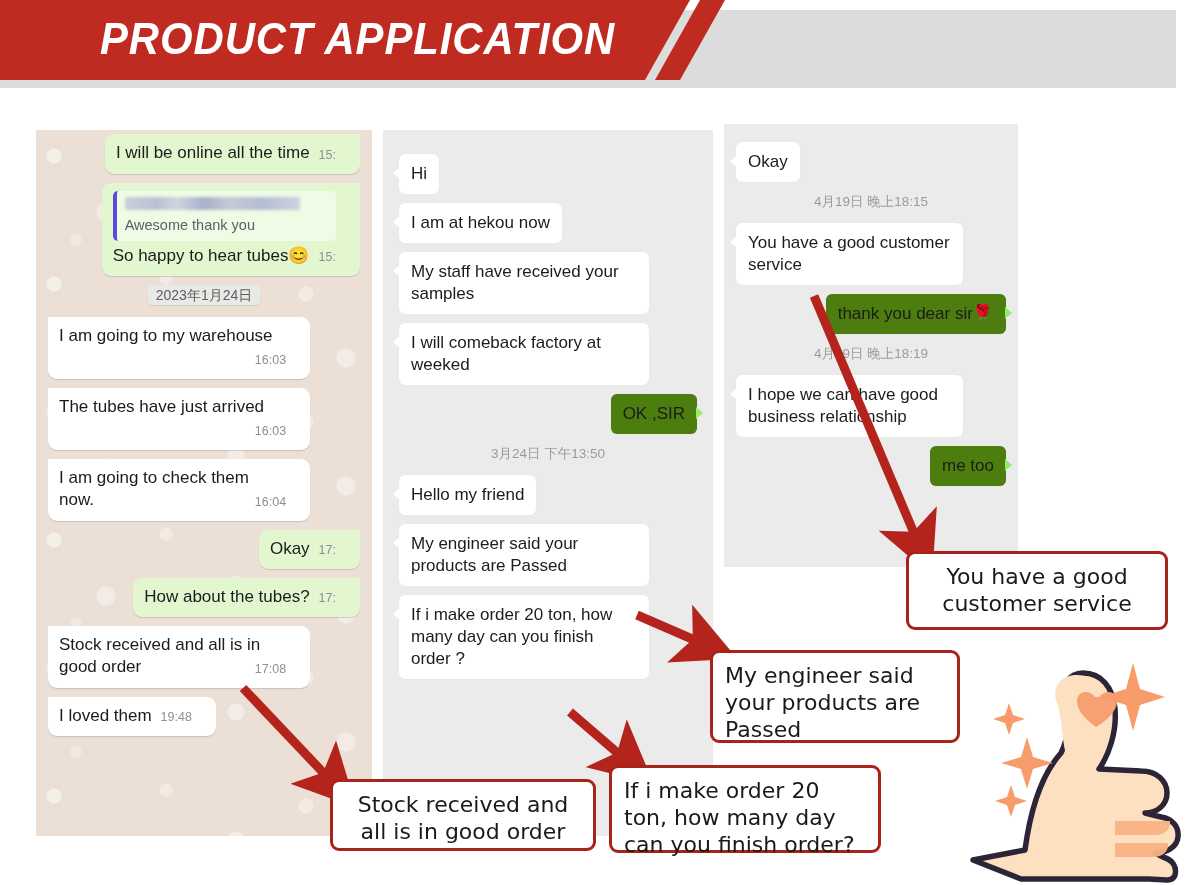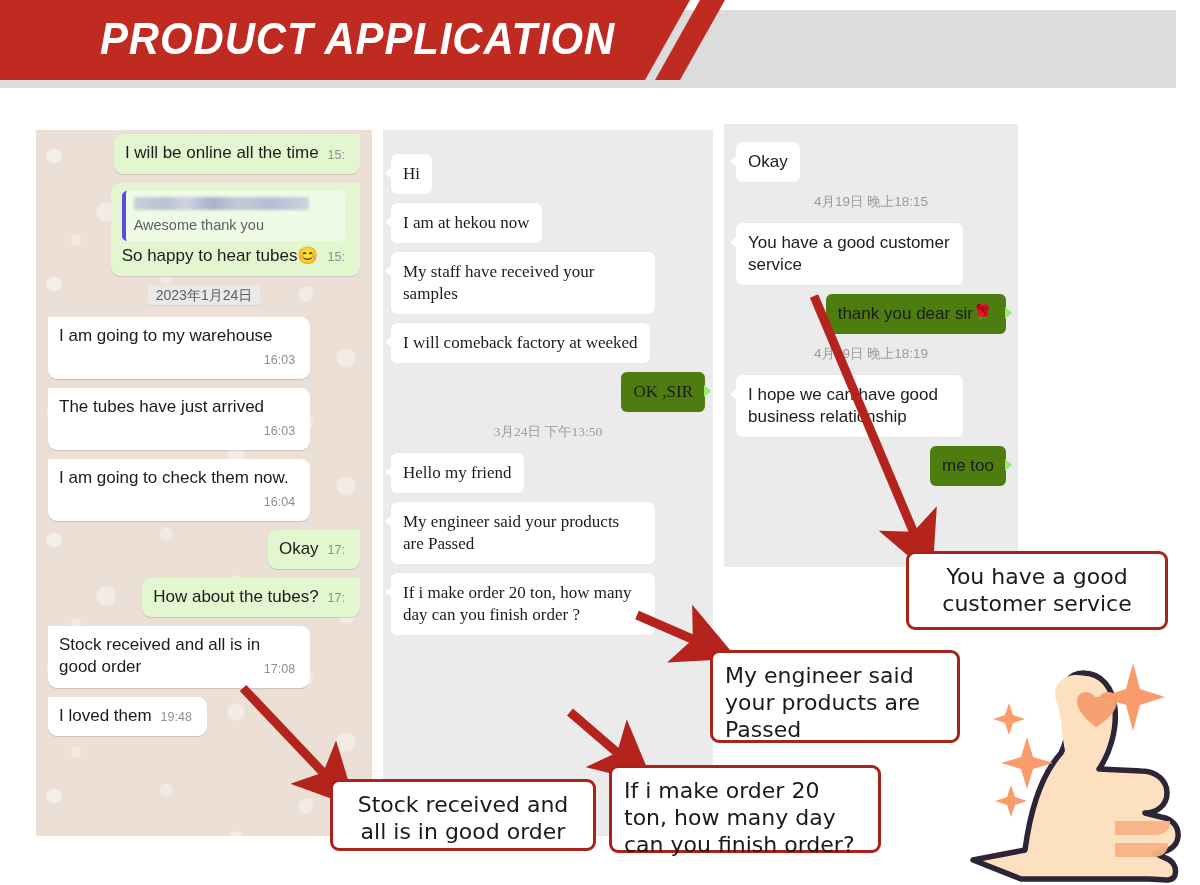--- a/index.html
+++ b/index.html
@@ -86,21 +86,21 @@
     line-height:22px;
     color:#1c1c1c;
     word-wrap:break-word;
     box-sizing:border-box;
   }
 
   
   .wa .bub{
     border-radius:9px;
     box-shadow:0 1px 1px rgba(0,0,0,.14);
-    padding:8px 15px 8px 11px;
+    padding:8px 24px 8px 11px;
   }
   .wa .bub.in{background:#ffffff;border-top-left-radius:0;}
   .wa .bub.out{background:#e2f7cf;border-top-right-radius:0;}
   .wa .time{
     font-size:12.5px;color:#8b9096;margin-left:9px;
     display:inline-block;vertical-align:baseline;white-space:nowrap;
   }
   .wa .bub.wrapmsg .time{float:right;margin-top:2px;}
 
   .quote{
@@ -212,21 +212,21 @@
       <div class="row left">
         <div class="bub in wrapmsg"><span>Stock received and all is in good order</span><span class="time">17:08</span></div>
       </div>
       <div class="row left">
         <div class="bub in"><span>I loved them</span><span class="time">19:48</span></div>
       </div>
     </div>
 </div>
 
 <div class="chat-col wc" id="col2" style="background-color: rgb(235, 235, 235);">
-  <div class="msgs" id="col2-msgs" style="margin-top: 14px; padding: 10px 8px; font-family: Liberation Serif, serif;">
+  <div class="msgs" id="col2-msgs" style="margin-top: 14px; padding: 10px 16px;">
       <div class="row left">
         <div class="bub in"><span>Hi</span></div>
       </div>
       <div class="row left">
         <div class="bub in"><span>I am at hekou now</span></div>
       </div>
       <div class="row left">
         <div class="bub in wrapmsg"><span>My staff have received your samples</span></div>
       </div>
       <div class="row left">

